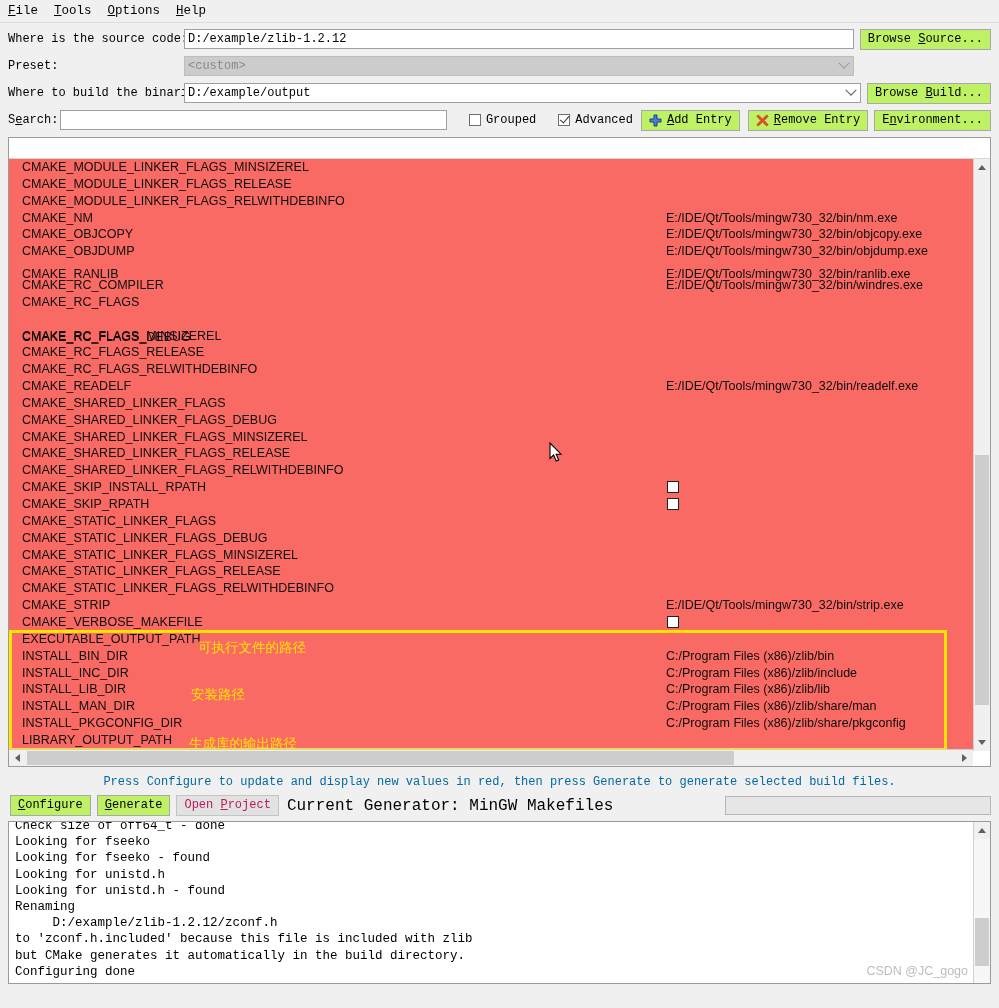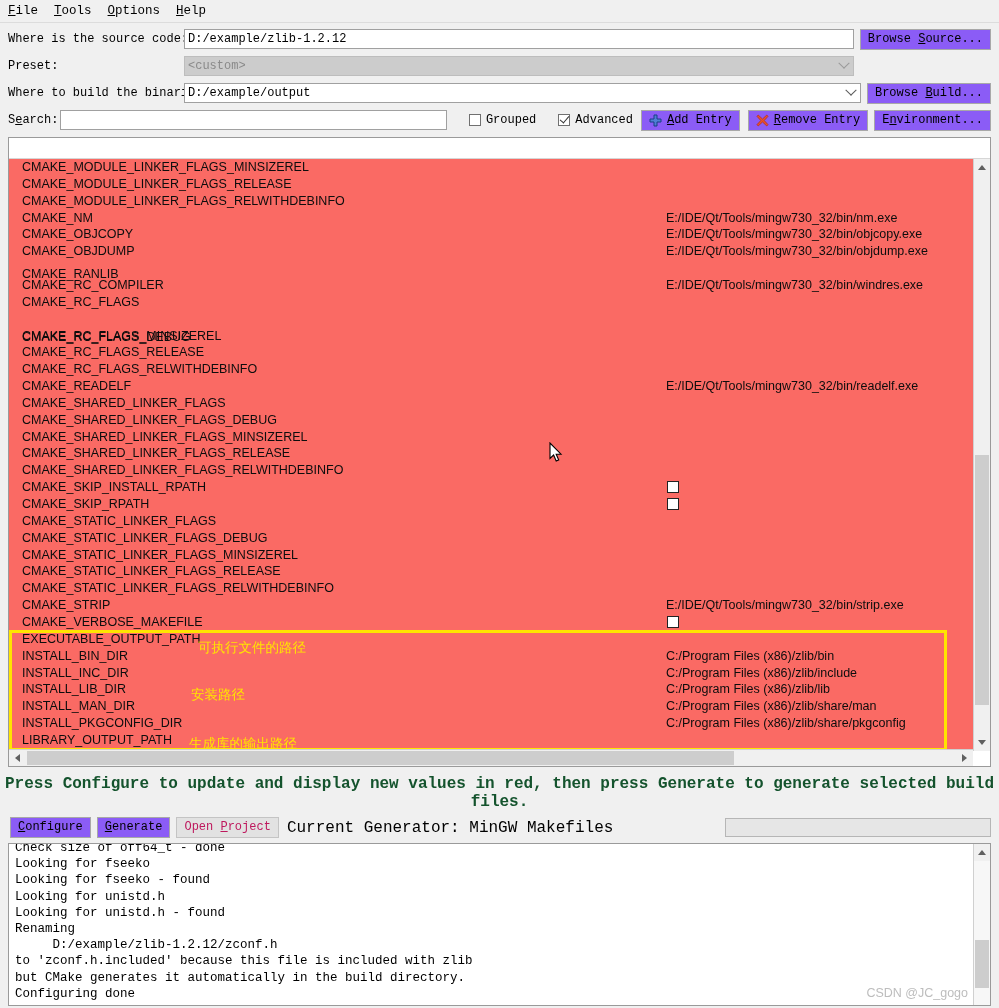--- a/index.html
+++ b/index.html
@@ -89,21 +89,21 @@
     width: 7px; height: 7px;
     border-right: 1.6px solid #5a5a5a;
     border-bottom: 1.6px solid #5a5a5a;
     transform: rotate(45deg) translate(-2px,-2px);
   }
   .chev.dim { border-color: #9a9a9a; }
 
   .btn {
     font-family: "Liberation Mono", "DejaVu Sans Mono", monospace;
     font-size: 12px;
-    background: #8b5cf6;
+    background: #bef264;
     border: 1px solid #a8a8a8;
     height: 21px;
     line-height: 19px;
     padding: 0 7px;
     box-sizing: border-box;
     white-space: nowrap;
     margin-left: 6px;
     cursor: default;
   }
   .btn .acc { text-decoration: underline; }
@@ -316,24 +316,23 @@
     width: 0; height: 0;
     border-top: 4px solid transparent;
     border-bottom: 4px solid transparent;
     border-left: 5px solid #606060;
   }
 
   
   .hint {
     text-align: center;
     font-family: "Liberation Mono", "DejaVu Sans Mono", monospace;
-    font-size: 16px;
+    font-size: 12px;
     margin-top: 8px;
-    color: #14532d;
-    font-weight: bold;
+    color: #0369a1;
   }
   .actionbar {
     display: flex;
     align-items: center;
     padding: 6px 8px 5px 10px;
   }
   .gen-text {
     font-family: "Liberation Mono", "DejaVu Sans Mono", monospace;
     font-size: 16px;
     margin-left: 8px;
@@ -491,20 +490,21 @@
       <div class="trow" style="top: 67.4px;">
         <div class="cell-name">CMAKE_OBJCOPY</div>
         <div class="cell-value">E:/IDE/Qt/Tools/mingw730_32/bin/objcopy.exe</div>
       </div>
       <div class="trow" style="top: 84.25px;">
         <div class="cell-name">CMAKE_OBJDUMP</div>
         <div class="cell-value">E:/IDE/Qt/Tools/mingw730_32/bin/objdump.exe</div>
       </div>
       <div class="trow" style="top: 107px;">
         <div class="cell-name">CMAKE_RANLIB</div>
+        <div class="cell-value">E:/IDE/Qt/Tools/mingw730_32/bin/ranlib.exe</div>
       </div>
       <div class="trow" style="top: 117.95px;">
         <div class="cell-name">CMAKE_RC_COMPILER</div>
         <div class="cell-value">E:/IDE/Qt/Tools/mingw730_32/bin/windres.exe</div>
       </div>
       <div class="trow" style="top: 134.8px;">
         <div class="cell-name">CMAKE_RC_FLAGS</div>
       </div>
       <div class="trow" style="top: 151.65px; margin-top: 18px;">
         <div class="cell-name">CMAKE_RC_FLAGS_DEBUG</div>

